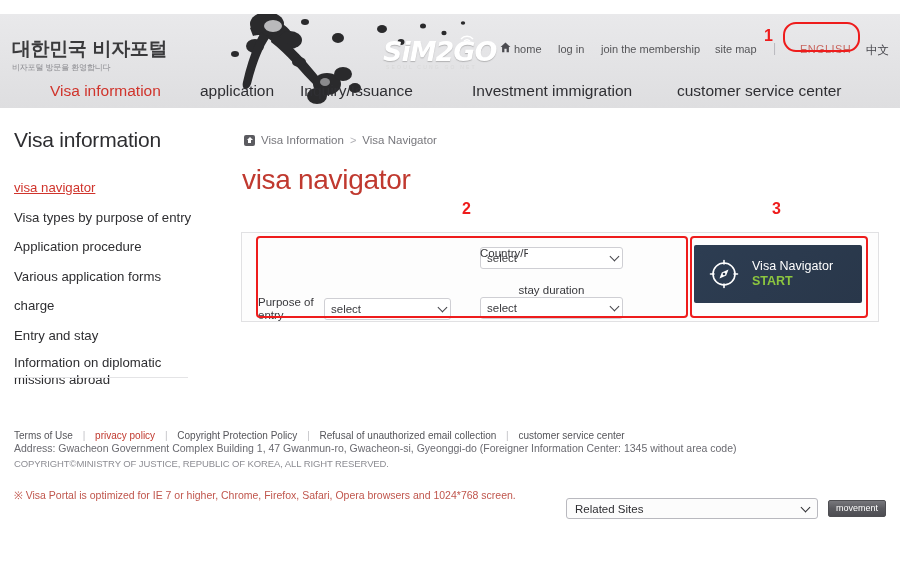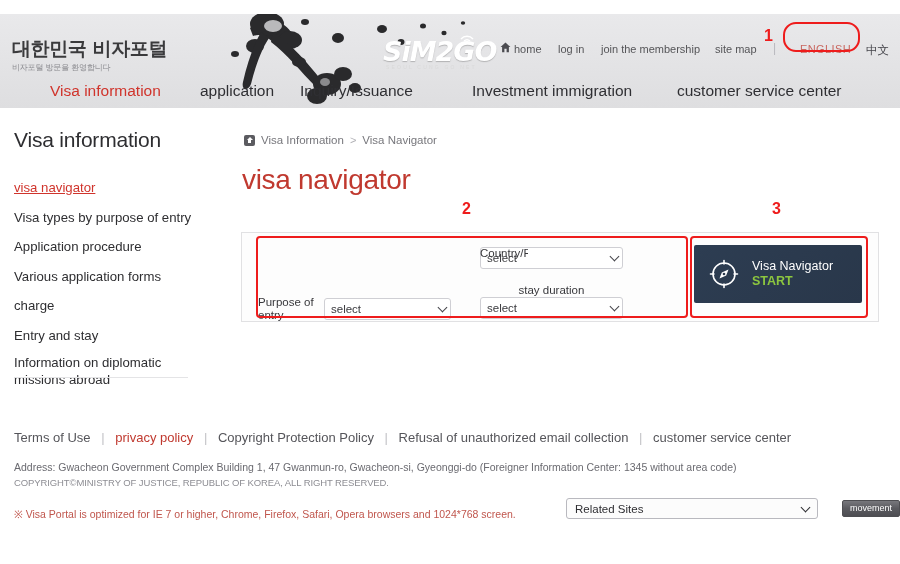--- a/index.html
+++ b/index.html
@@ -196,30 +196,30 @@
   }
   #abox1 { left:783px; top:22px; width:77px; height:30px; border-radius:13px; }
   #anum1 { left:764px; top:27px; }
   #abox2 { left:256px; top:236px; width:432px; height:82px; }
   #anum2 { left:462px; top:200px; }
   #abox3 { left:690px; top:236px; width:178px; height:82px; }
   #anum3 { left:772px; top:200px; }
 
   
   .footer { position:absolute; left:14px; top:430px; width:880px; }
-  .fnav { font-size:13px; color:#55555a; margin-bottom:15px; white-space:nowrap; }
+  .fnav { font-size:10px; color:#55555a; margin-bottom:0; white-space:nowrap; }
   .fnav a { color:#55555a; text-decoration:none; }
   .fnav a.red { color:#c0392f; }
   .fnav .sep { color:#c2c2c6; margin:0 7px; }
   .faddr { font-size:10.5px; color:#6a6a70; line-height:1.5; white-space:nowrap;}
   .fcopy { font-size:9.5px; color:#8d8d93; letter-spacing:-.1px; margin-top:1px;}
   .fnote { font-size:10.5px; color:#c0564d; margin-top:19px; }
 
   .related {
-    position:absolute; left:566px; top:498px; display:flex; align-items:center; gap:24px;
+    position:absolute; left:566px; top:498px; display:flex; align-items:center; gap:10px;
   }
   .related .rsel {
     position:relative; width:252px; height:21px; background:#fcfcfc;
     border:1px solid #b9b9bf; border-radius:3px; display:flex; align-items:center;
     padding:0 8px; font-size:11.5px; color:#2e2e32;
   }
   .related .rsel .chev {
     position:absolute; right:8px; top:50%; width:7px; height:7px;
     border-right:1.8px solid #2e2e32; border-bottom:1.8px solid #2e2e32;
     rotate:45deg; margin-top:-5px;

